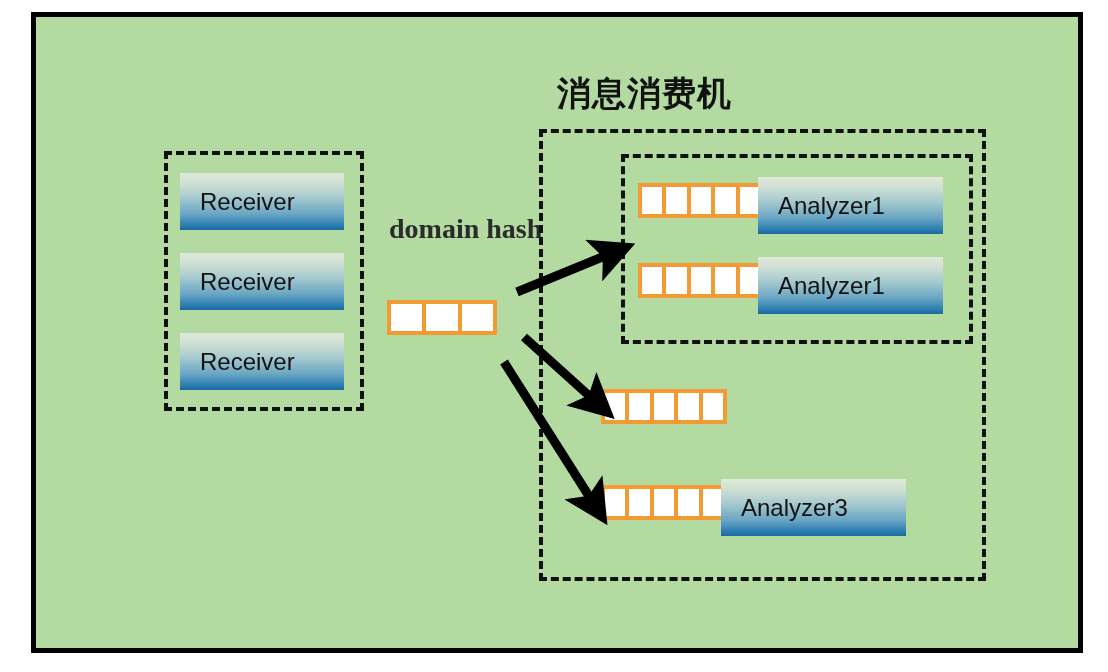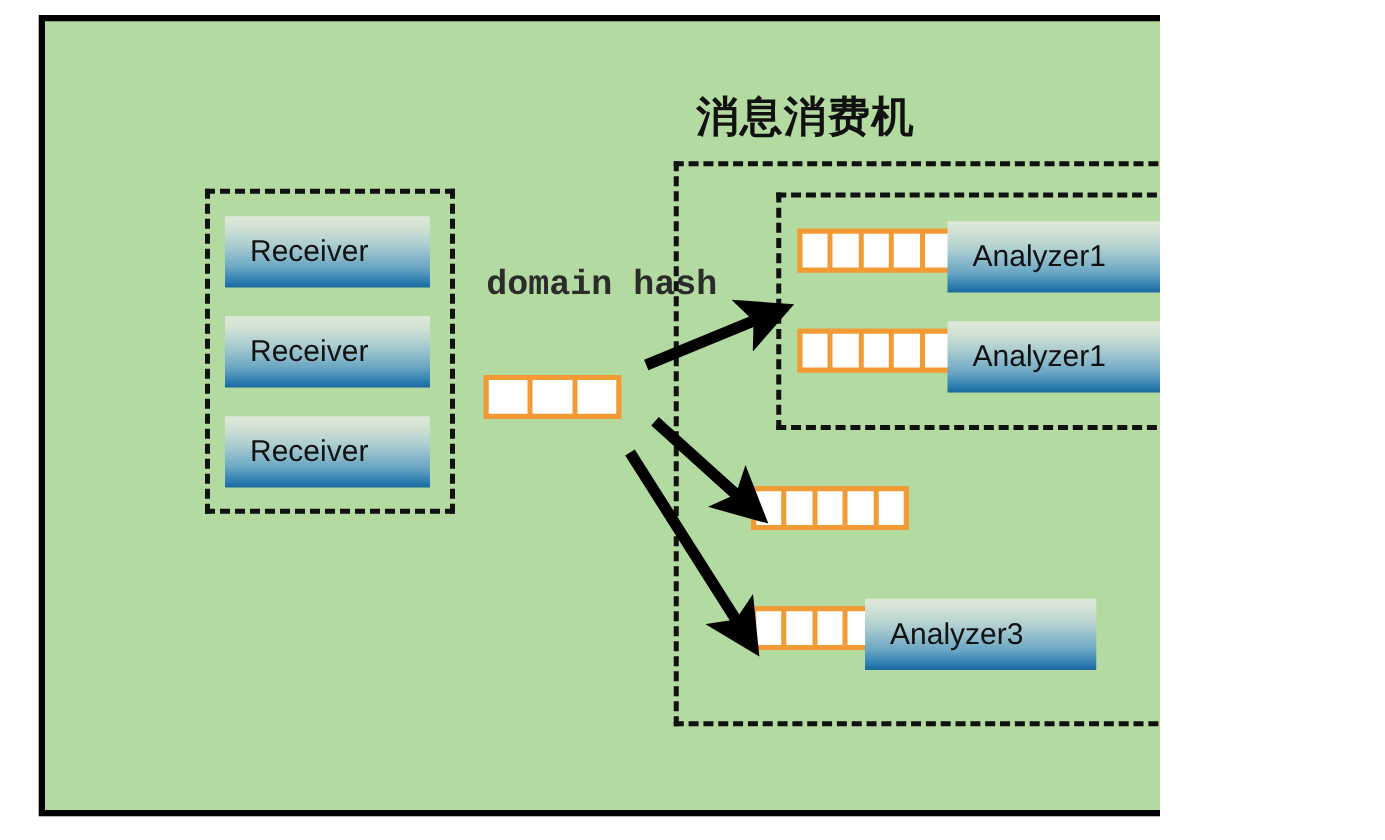--- a/index.html
+++ b/index.html
@@ -2,21 +2,21 @@
 <html><head>
 <meta charset="utf-8">
 <style>
   html, body {
     margin: 0;
     padding: 0;
     background: #ffffff;
   }
   #canvas {
     position: relative;
-    width: 928px;
+    width: 1108px;
     height: 672px;
     background: #ffffff;
     font-family: "Liberation Sans", sans-serif;
     overflow: hidden;
   }
   
   #outer-frame {
     position: absolute;
     left: 31px;
     top: 12px;
@@ -60,21 +60,21 @@
   }
   .receiver-node { width: 164px; height: 57px; }
   #receiver-0 { left: 144px; top: 156px; }
   #receiver-1 { left: 144px; top: 236px; }
   #receiver-2 { left: 144px; top: 316px; }
 
   .analyzer-node { height: 57px; }
   #analyzer-a { left: 722px; top: 160px; width: 185px; }
   #analyzer-b { left: 722px; top: 240px; width: 185px; }
   #analyzer-c { left: 685px; top: 366px; width: 185px; }
-  #analyzer-d { left: 656px; top: 462px; width: 185px; }
+  #analyzer-d { left: 685px; top: 462px; width: 185px; }
 
   
   .queue {
     position: absolute;
     display: flex;
     background: #f29a33;
     border: 4px solid #f29a33;
     box-sizing: border-box;
     gap: 4px;
   }
@@ -102,21 +102,21 @@
     font-family: "DejaVu Sans", sans-serif;
   }
   #label-domain-hash {
     position: absolute;
     left: 353px;
     top: 196px;
     font-size: 28px;
     font-weight: bold;
     color: #2b2b2b;
     white-space: nowrap;
-    font-family: Liberation Mono, monospace;
+    font-family: Liberation Serif, serif;
   }
   
   #arrows {
     position: absolute;
     left: 0;
     top: 0;
     width: 1052px;
     height: 641px;
     pointer-events: none;
   }

